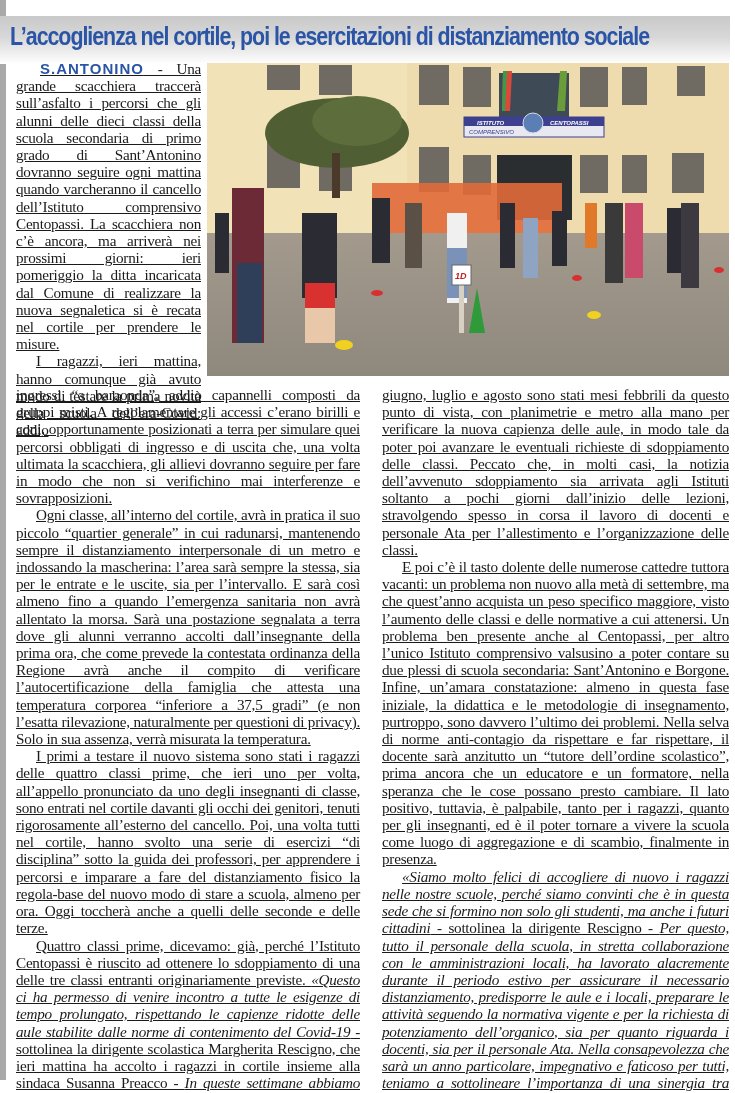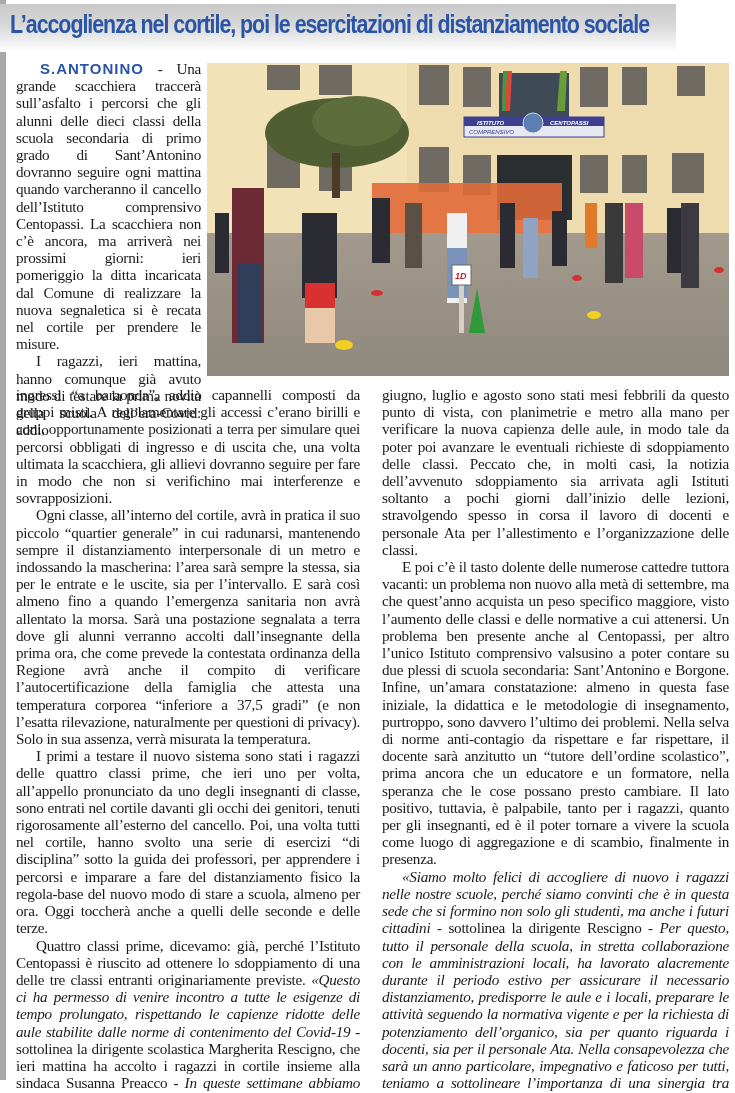--- a/index.html
+++ b/index.html
@@ -1,25 +1,25 @@
 <!DOCTYPE html>
 <html><head>
 <meta charset="utf-8">
 <style>
   html, body { margin: 0; padding: 0; background: #ffffff; }
   body { width: 735px; height: 1093px; position: relative; overflow: hidden;
          font-family: "Liberation Serif", "DejaVu Serif", serif; color: #1a1a1a; }
   .leftbar { position: absolute; left: 0; top: 0; width: 6px; height: 1080px; background: #a9a9a9; }
-  .header { position: absolute; left: 0; top: 4px; width: 676px; height: 48px;
+  .header { position: absolute; left: 0; top: 16px; width: 730px; height: 48px;
             background: linear-gradient(to bottom, #c9c9c9 0%, #d8d8d8 45%, #ffffff 100%); }
   .title { position: absolute; left: 10px; top: 6px; margin: 0; font-family: "Liberation Sans", "DejaVu Sans", sans-serif;
            font-weight: bold; font-size: 25px; letter-spacing: -1.2px; color: #2a54a6; white-space: nowrap;
            transform: scaleX(0.855); transform-origin: left top; }
   .col { position: absolute; font-size: 15.2px; line-height: 17.2px; text-align: justify; }
-  .col p { margin: 0; text-indent: 20px; }
+  .col p { margin: 0; text-indent: 20px; text-decoration: underline; }
   .col p.first { text-indent: 0; }
   .dateline { font-family: "Liberation Sans", "DejaVu Sans", sans-serif; font-weight: bold; color: #2a54a6;
               letter-spacing: 1px; font-size: 15px; margin-left: 24px; }
   .narrow { left: 16px; top: 60px; width: 185px; }
   .wide-left { left: 16px; top: 386px; width: 344px; }
   .wide-right { left: 382px; top: 386px; width: 347px; }
   .narrow, .wide-left, .wide-right { letter-spacing: -0.25px; }
   i { font-style: italic; }
   .photo { position: absolute; left: 207px; top: 63px; width: 522px; height: 313px; overflow: hidden; font-style: italic; }
 </style>

